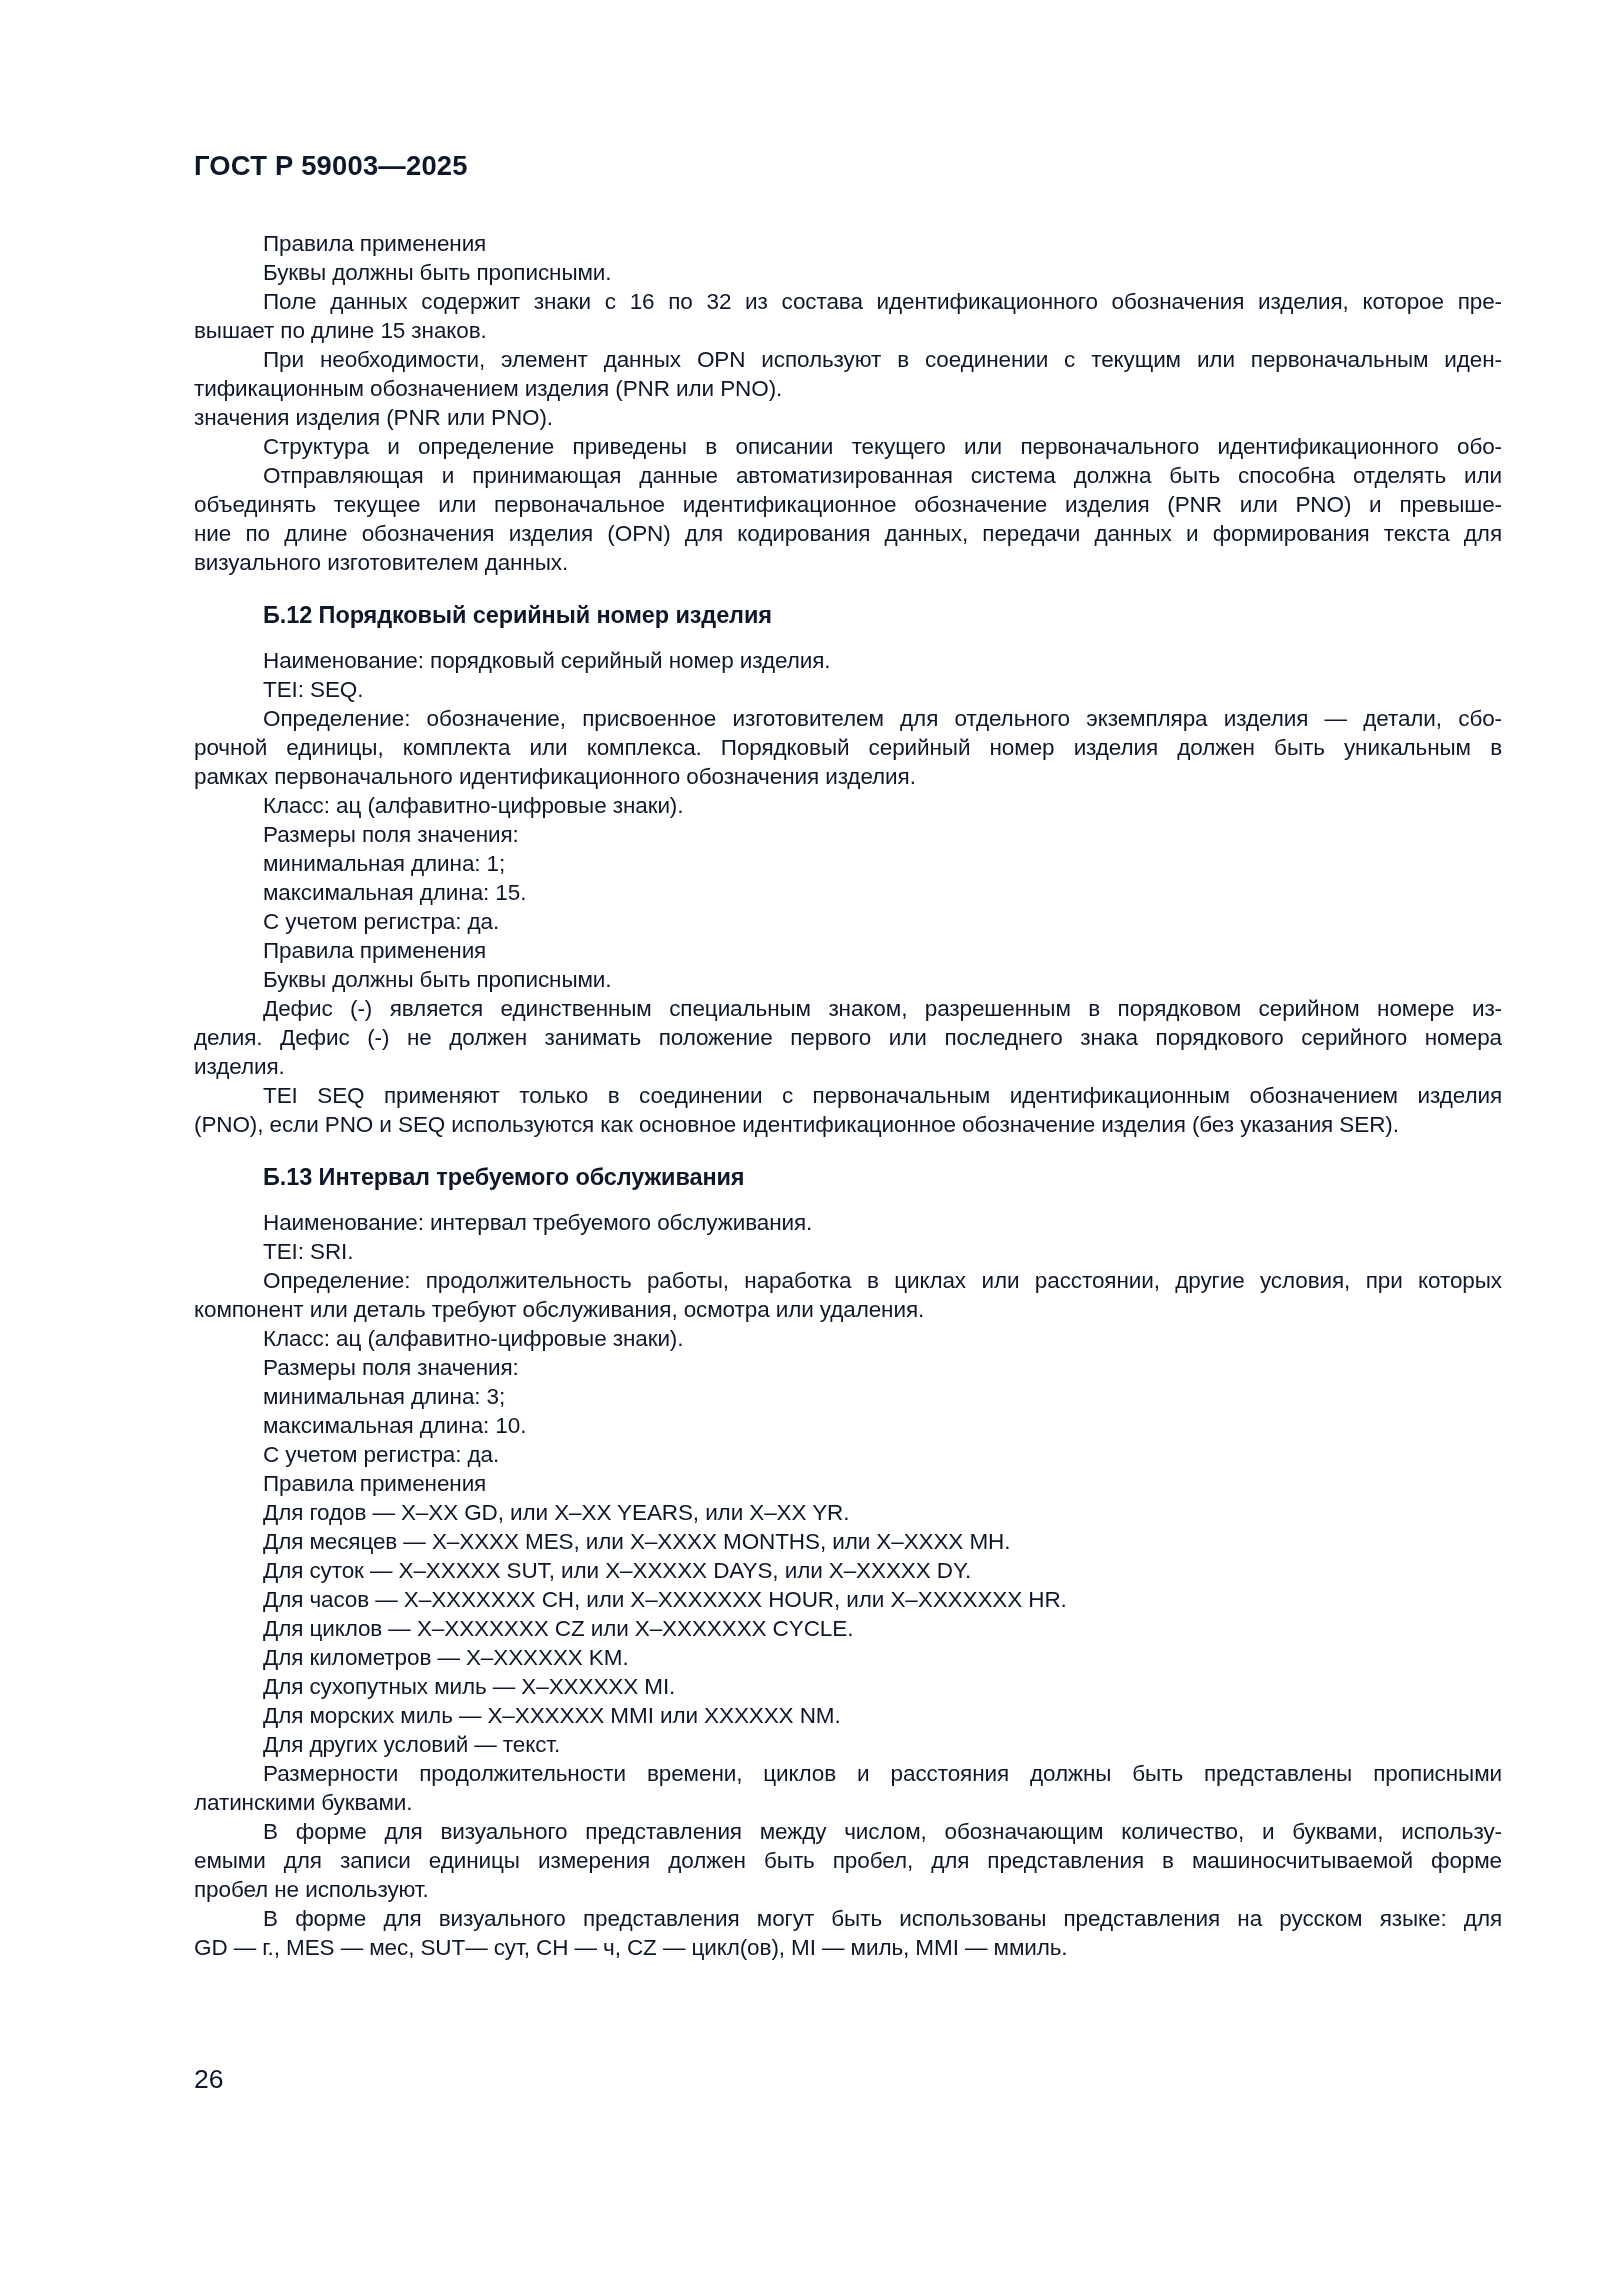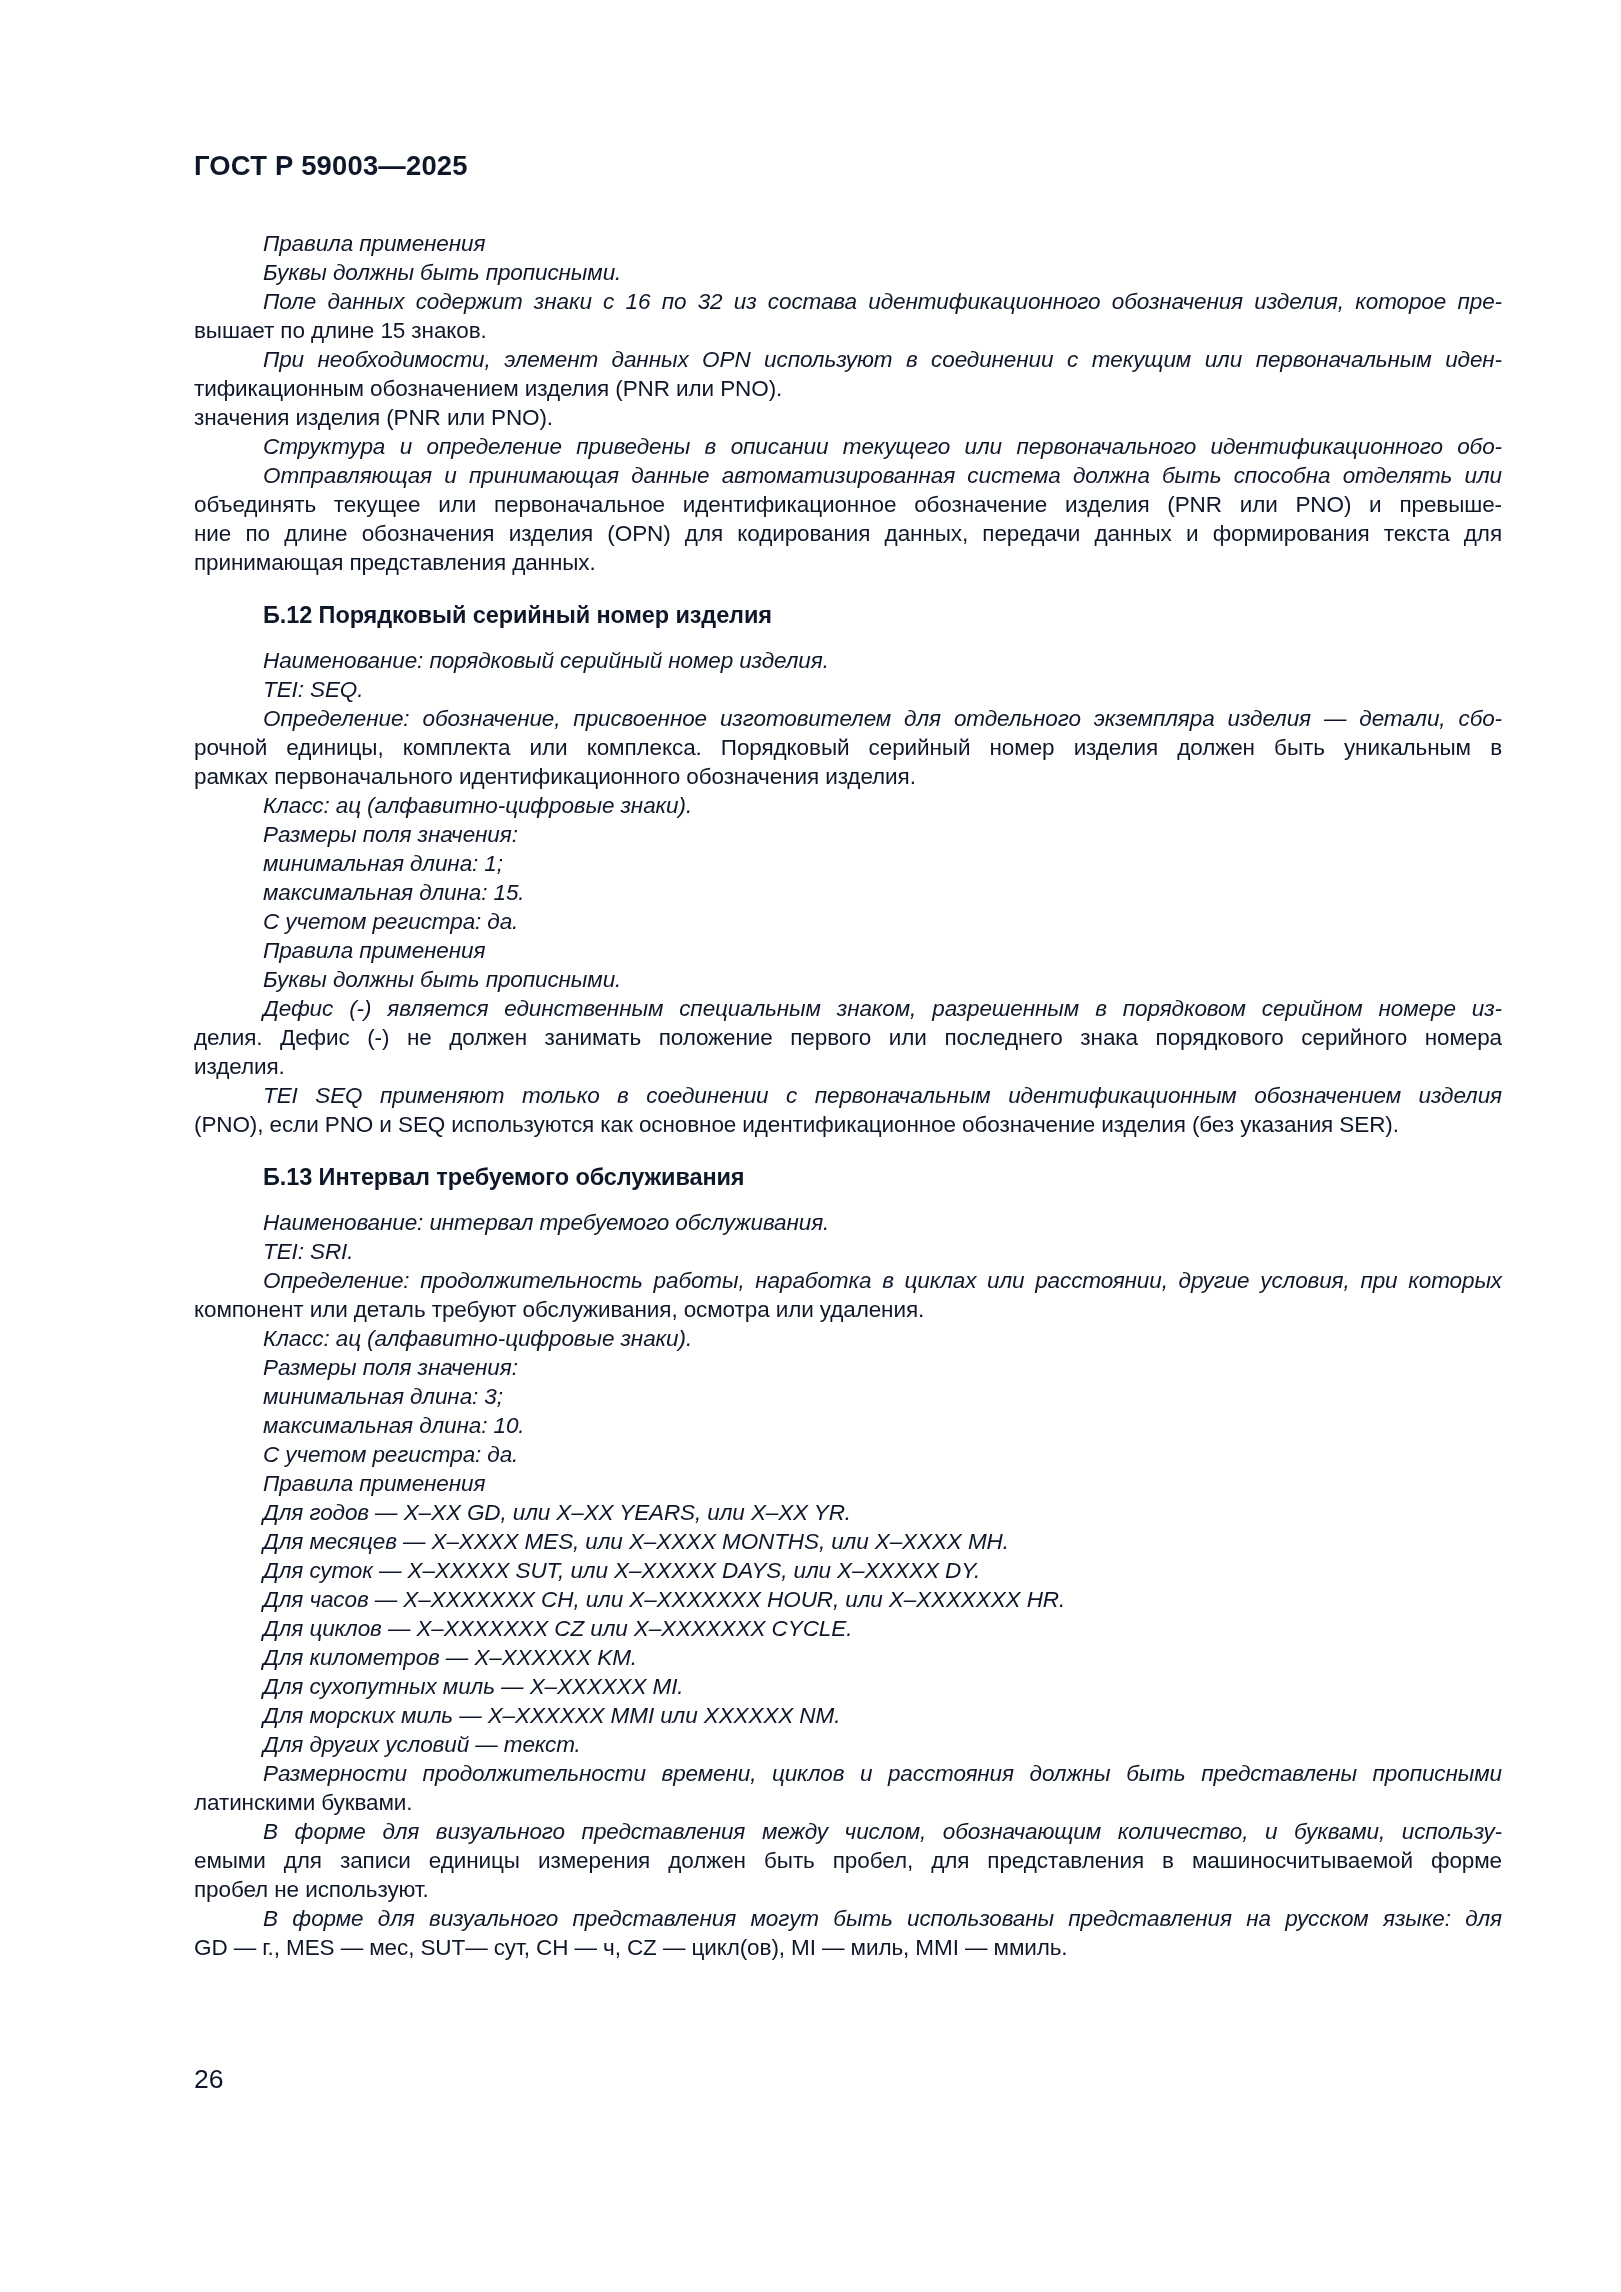--- a/index.html
+++ b/index.html
@@ -30,21 +30,21 @@
     position: absolute;
     left: 194px;
     top: 229px;
     width: 1308px;
     font-size: 22.5px;
     line-height: 29px;
     letter-spacing: -0.1px;
   }
   .para { margin: 0; }
   .line { height: 29px; overflow: visible; }
-  .line.first { padding-left: 69px; font-style: italic; }
+  .line.first { padding-left: 69px; }
   
   .line.fill {
     text-align: justify;
     text-align-last: justify;
   }
   .heading {
     font-weight: bold;
     font-size: 23.5px;
     padding-left: 69px;
     margin-top: 23.5px;
@@ -81,21 +81,21 @@
         <div class="line">тификационным обозначением изделия (PNR или PNO).</div>
       </div>
       <div class="para">
         <div class="line">значения изделия (PNR или PNO).</div>
         <div class="line first fill">Структура и определение приведены в описании текущего или первоначального идентификационного обо-</div>
       </div>
       <div class="para">
         <div class="line first fill">Отправляющая и принимающая данные автоматизированная система должна быть способна отделять или</div>
         <div class="line fill">объединять текущее или первоначальное идентификационное обозначение изделия (PNR или PNO) и превыше-</div>
         <div class="line fill">ние по длине обозначения изделия (OPN) для кодирования данных, передачи данных и формирования текста для</div>
-        <div class="line">принимающая представления данных.</div>
+        <div class="line">визуального изготовителем данных.</div>
       </div>
       <div class="heading">Б.12 Порядковый серийный номер изделия</div>
       <div class="para">
         <div class="line first">Наименование: порядковый серийный номер изделия.</div>
       </div>
       <div class="para">
         <div class="line first">TEI: SEQ.</div>
       </div>
       <div class="para">
         <div class="line first fill">Определение: обозначение, присвоенное изготовителем для отдельного экземпляра изделия — детали, сбо-</div>

